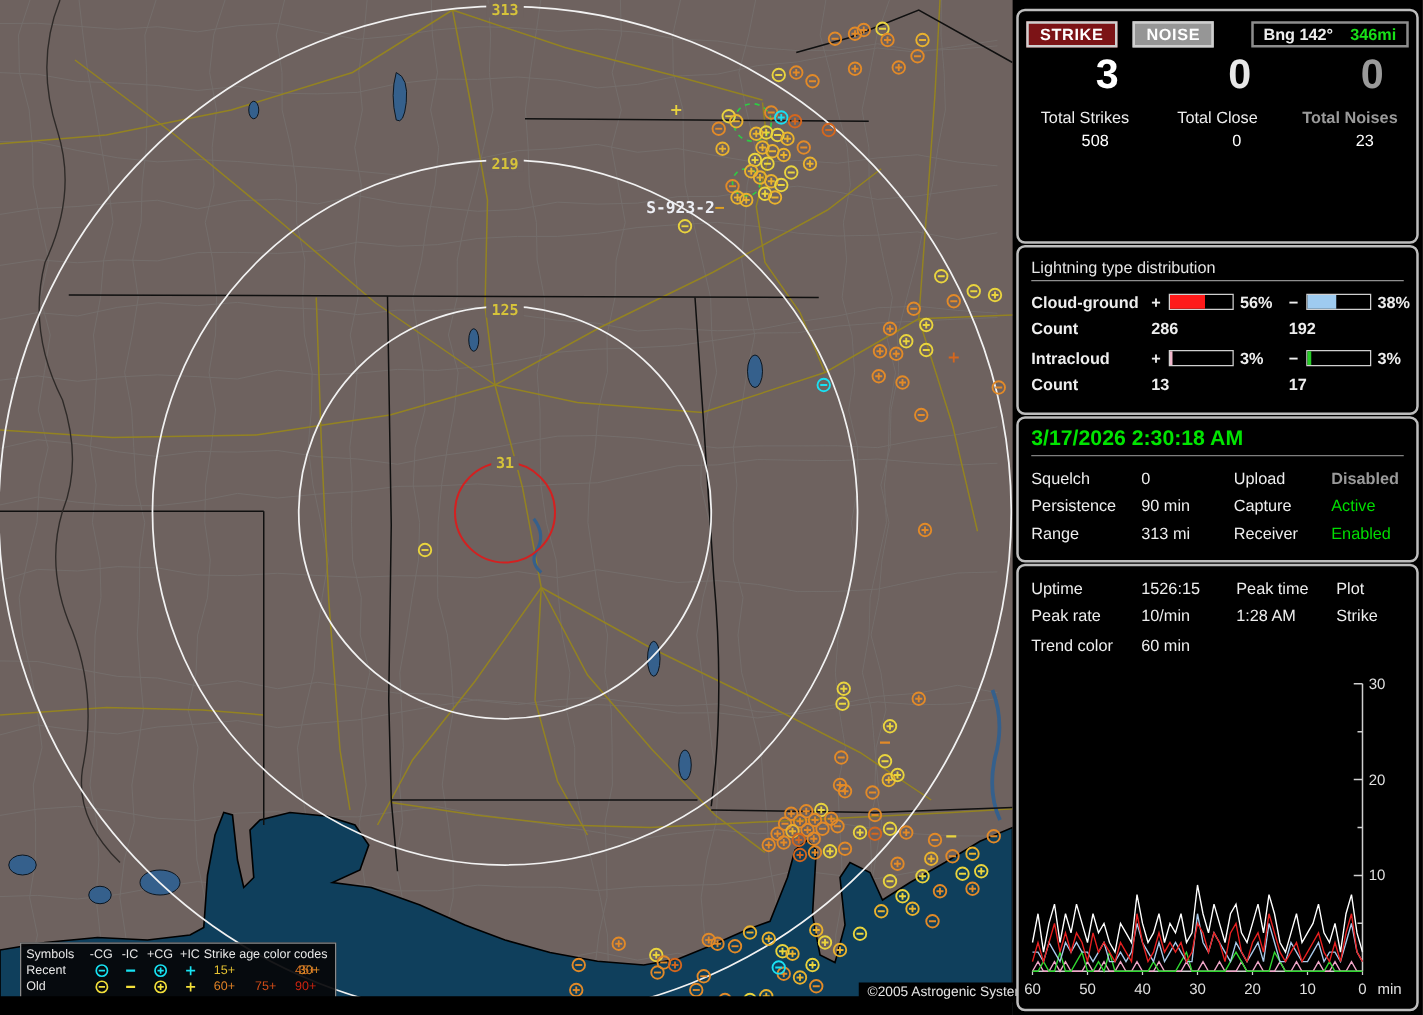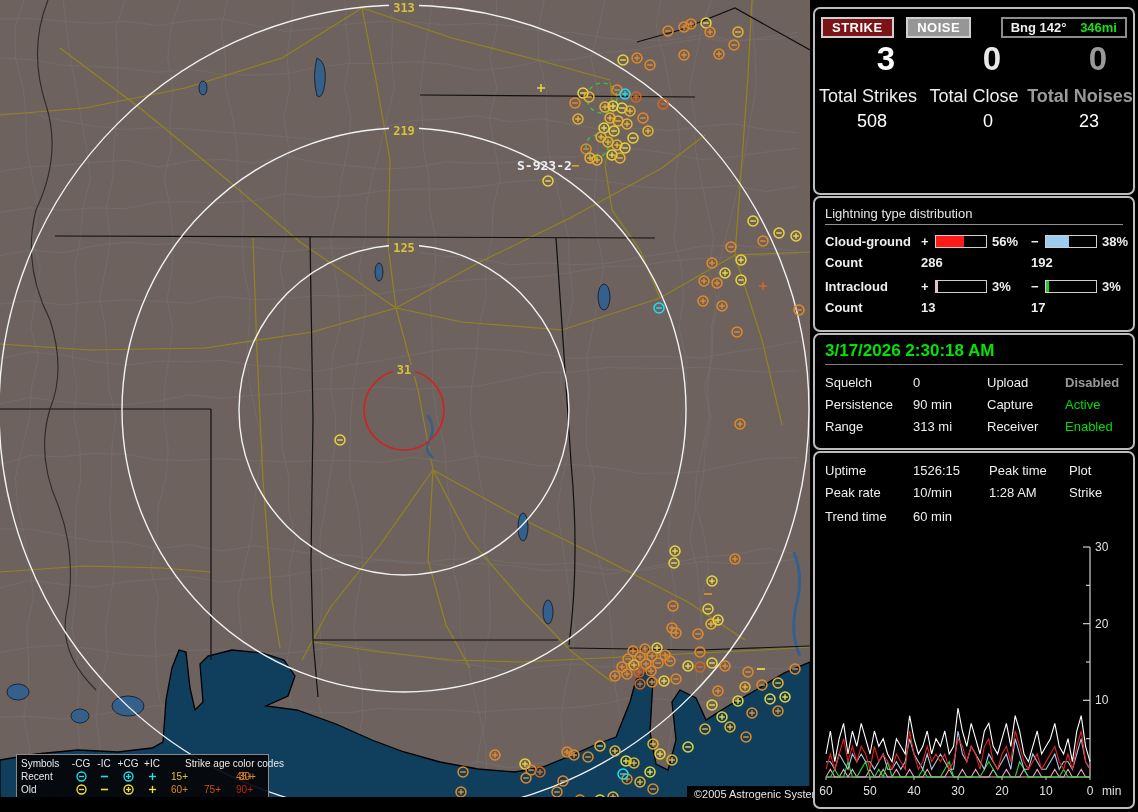--- a/index.html
+++ b/index.html
@@ -10,40 +10,40 @@
   #map-svg{position:absolute;left:0;top:0;}
   #map-bottom-strip{position:absolute;left:0;top:797px;width:810px;height:15px;background:#000;}
   #copyright{position:absolute;left:687px;top:786px;background:#000;color:#e6e6e6;
              font-size:11px;padding:2px 7px;white-space:nowrap;}
   
   #legend{position:absolute;left:16px;top:754px;width:243px;background:rgba(5,5,8,.92);
           border:1px solid #8a8a8a;font-size:10px;color:#e8e8e8;padding:2px 4px 3px 4px;}
   .lg-row{display:grid;grid-template-columns:48px 24px 22px 26px 22px 97px;align-items:center;height:13px;}
   .lg-age{display:grid;grid-template-columns:33px 33px 31px;}
   .lg-sym svg{display:block;margin:0 auto;}
-  .lg-h{white-space:nowrap;margin-left:22px;}
+  .lg-h{white-space:nowrap;}
   
   .panel{position:absolute;background:#000;border:2px solid #bdbdbd;border-radius:7px;}
   #p1{left:813px;top:7px;width:318px;height:184px;}
   #p2{left:813px;top:196px;width:318px;height:132px;}
   #p3{left:813px;top:333px;width:318px;height:113px;}
   #p4{left:813px;top:451px;width:318px;height:354px;}
   .btn{display:inline-block;font-weight:bold;font-size:13px;padding:1px 9px;
        border:2px solid #cfcfcf;color:#fff;letter-spacing:.5px;cursor:default;}
   #strike-btn{background:#7c1316;margin-left:6px;}
   #noise-btn{background:#969696;margin-left:8px;}
   #bng-box{float:right;margin-right:6px;background:#000;border:2px solid #8d8d8d;
            padding:1px 8px;font-weight:bold;font-size:13px;}
   #bng-box .rng{color:#18e018;margin-left:10px;}
   .chip-row{display:grid;grid-template-columns:1fr 1fr 1fr;margin-top:24px;}
   .chip{justify-self:start;margin-left:10px;background:#919191;color:#fff;font-size:12px;
         padding:1px 9px;border:1px solid #b5b5b5;border-bottom-color:#5c5c5c;border-right-color:#5c5c5c;}
   .num-row{display:grid;grid-template-columns:1fr 1fr 1fr;margin-top:2px;}
   .bignum{font-size:33px;font-weight:bold;text-align:right;padding-right:26px;}
-  .tot-row{display:grid;grid-template-columns:1fr 1fr 1fr;margin-top:8px;font-size:18px;}
+  .tot-row{display:grid;grid-template-columns:1fr 1fr 1fr;margin-top:8px;font-size:13px;}
   .tot-label{text-align:center;color:#eee;}
   .tot-val{text-align:right;padding-right:34px;margin-top:4px;color:#fff;}
   
   #dist-title{margin:8px 10px 0 10px;font-size:13px;color:#e6e6e6;
               border-bottom:1px solid #8f8f8f;padding-bottom:3px;}
   .dist-grid{display:grid;grid-template-columns:96px 14px 52px 44px 14px 52px 44px;
              align-items:center;margin:9px 0 0 10px;font-size:13px;font-weight:bold;}
   .dist-bar{height:11px;border:1px solid #d0d0d0;background:#000;position:relative;}
   .dist-fill{position:absolute;left:0;top:0;bottom:0;}
   .dist-pct{padding-left:5px;}
@@ -1014,21 +1014,21 @@
     <span>Uptime</span>
     <span>1526:15</span>
     <span>Peak time</span>
     <span>Plot</span>
     <span>Peak rate</span>
     <span>10/min</span>
     <span>1:28 AM</span>
     <span>Strike</span>
   </div>
   <div class="trend-row">
-    <span>Trend time</span>
+    <span>Trend color</span>
     <span>60 min</span>
   </div>
   <svg id="trend-svg" width="312" height="262" viewBox="0 0 312 262">
       <line x1="8" y1="236" x2="272" y2="236" stroke="#cfcfcf" stroke-width="1.2"></line>
       <line x1="272" y1="6" x2="272" y2="236" stroke="#cfcfcf" stroke-width="1.2"></line>
       <line x1="268" y1="197.66666666666666" x2="272" y2="197.66666666666666" stroke="#cfcfcf" stroke-width="1.2"></line>
       <line x1="265" y1="159.33333333333331" x2="272" y2="159.33333333333331" stroke="#cfcfcf" stroke-width="1.2"></line>
       <text x="277" y="163.33333333333331" fill="#e0e0e0" font-size="12" font-family="Liberation Sans, sans-serif">10</text>
       <line x1="268" y1="121" x2="272" y2="121" stroke="#cfcfcf" stroke-width="1.2"></line>
       <line x1="265" y1="82.66666666666666" x2="272" y2="82.66666666666666" stroke="#cfcfcf" stroke-width="1.2"></line>

